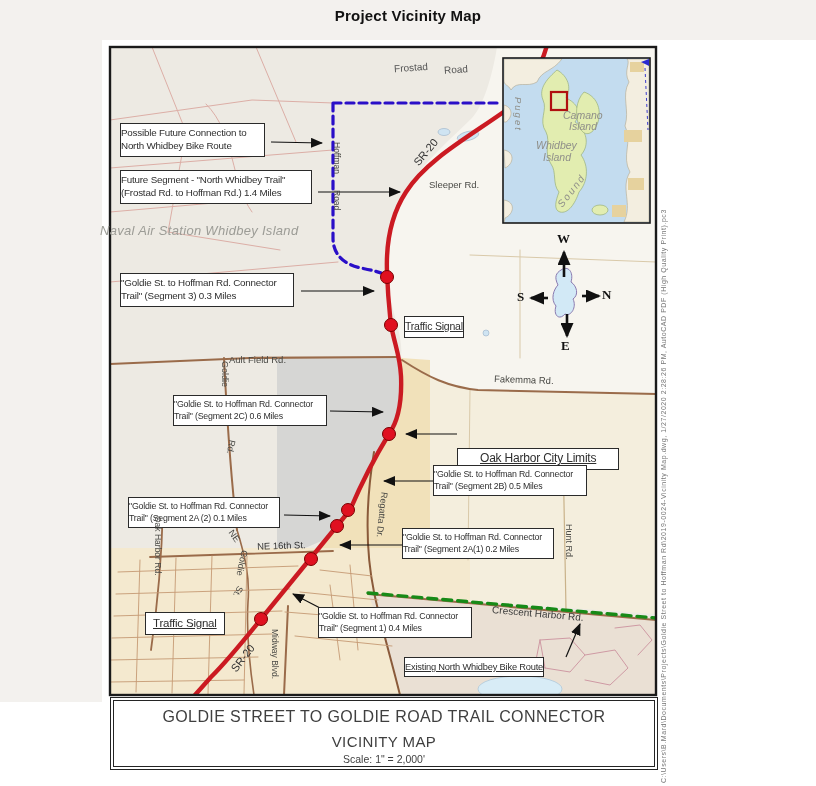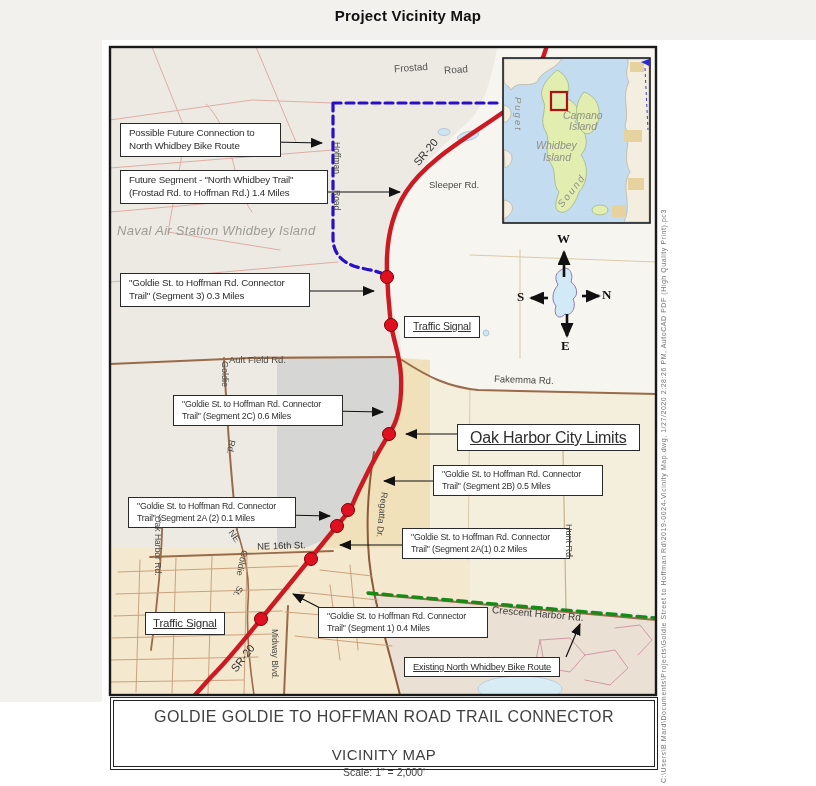--- a/index.html
+++ b/index.html
@@ -13,34 +13,34 @@
   #page-title{
     position:absolute;left:0;top:7px;width:816px;text-align:center;
     font-size:15px;font-weight:bold;color:#111;letter-spacing:.2px;
   }
   #svgmap{position:absolute;left:0;top:0;}
   .lbl{position:absolute;white-space:nowrap;color:#4a4a46;}
   .stv{writing-mode:vertical-rl;}
   .it{font-style:italic;}
   .co{
     position:absolute;background:#ffffff;border:1.3px solid #2a2a2a;
-    color:#2e2e2e;padding:3px 8px;line-height:1.32;letter-spacing:-0.2px;
+    color:#2e2e2e;padding:3px 0;line-height:1.32;letter-spacing:-0.2px;
     font-size:9.3px;
   }
   .co.nw{white-space:nowrap;text-decoration:underline;}
   #title-block{
     position:absolute;left:110px;top:697px;width:546px;height:71px;
     border:1.8px solid #242424;background:#fff;
   }
   #title-block-inner{
     position:absolute;left:2px;top:2px;right:2px;bottom:2px;
     border:0.8px solid #242424;text-align:center;color:#3f3f3f;
   }
   #tb-line1{margin-top:7px;font-size:16px;letter-spacing:.4px;}
-  #tb-line2{margin-top:20px;font-size:15px;letter-spacing:.4px;text-align:center;}
+  #tb-line2{margin-top:7px;font-size:15px;letter-spacing:.4px;text-align:center;}
   #tb-scale{margin-top:3px;font-size:10.5px;}
   #plot-stamp{
     position:absolute;left:660px;top:783px;transform:rotate(-90deg);
     transform-origin:0 0;white-space:nowrap;font-size:7px;color:#777;
     letter-spacing:.55px;
   }
   .compass-letter{
     position:absolute;font-family:"Liberation Serif",serif;
     font-weight:700;font-size:13px;color:#111;
   }
@@ -204,35 +204,35 @@
   </g>
 
   <rect x="110" y="47" width="546" height="648" fill="none" stroke="#1a1a1a" stroke-width="2.4"></rect>
 </svg>
 
 <div class="co" style="left:120px;top:123px;width:143px;font-size:9.8px;">Possible Future Connection to North Whidbey Bike Route</div>
 <div class="co" style="left:120px;top:170px;width:190px;font-size:9.8px;">Future Segment - "North Whidbey Trail" (Frostad Rd. to Hoffman Rd.) 1.4 Miles</div>
 <div class="co" style="left:120px;top:273px;width:172px;font-size:9.8px;">"Goldie St. to Hoffman Rd. Connector Trail" (Segment 3) 0.3 Miles</div>
 <div class="co nw" style="left:404px;top:316px;font-size:10.5px;">Traffic Signal</div>
 <div class="co" style="left:173px;top:395px;width:152px;font-size:8.8px;">"Goldie St. to Hoffman Rd. Connector Trail" (Segment 2C)  0.6 Miles</div>
-<div class="co nw" style="left:457px;top:424px;font-size:16px;padding:2px 12px;">Oak Harbor City Limits</div>
+<div class="co nw" style="left:457px;top:448px;font-size:12px;padding:2px 22px;">Oak Harbor City Limits</div>
 <div class="co" style="left:433px;top:465px;width:152px;font-size:8.8px;">"Goldie St. to Hoffman Rd. Connector Trail" (Segment 2B)  0.5 Miles</div>
 <div class="co" style="left:128px;top:497px;width:150px;font-size:8.8px;">"Goldie St. to Hoffman Rd. Connector Trail" (Segment 2A (2)  0.1 Miles</div>
 <div class="co" style="left:402px;top:528px;width:150px;font-size:8.8px;">"Goldie St. to Hoffman Rd. Connector Trail" (Segment 2A(1)  0.2 Miles</div>
 <div class="co nw" style="left:145px;top:612px;font-size:11.5px;padding:3px 7px;">Traffic Signal</div>
 <div class="co" style="left:318px;top:607px;width:152px;font-size:8.8px;">"Goldie St. to Hoffman Rd. Connector Trail" (Segment 1)  0.4 Miles</div>
 <div class="co nw" style="left:404px;top:657px;font-size:9.3px;">Existing North Whidbey Bike Route</div>
 
 <div class="lbl" style="left:394px;top:62px;font-size:10px;transform:rotate(-4deg);color:#555;">Frostad</div>
 <div class="lbl" style="left:444px;top:64px;font-size:10px;transform:rotate(-4deg);color:#555;">Road</div>
 <div class="lbl stv" style="left:332px;top:142px;font-size:8.5px;">Hoffman</div>
 <div class="lbl stv" style="left:332px;top:190px;font-size:8.5px;">Road</div>
 <div class="lbl" style="left:410px;top:146px;font-size:11px;color:#333;transform:rotate(-50deg);">SR-20</div>
 <div class="lbl" style="left:429px;top:179px;font-size:9.5px;">Sleeper Rd.</div>
-<div class="lbl it" style="left:117px;top:223px;font-size:13px;color:#9c9c96;letter-spacing:.3px;">Naval Air Station Whidbey Island</div>
+<div class="lbl it" style="left:100px;top:223px;font-size:13px;color:#9c9c96;letter-spacing:.3px;">Naval Air Station Whidbey Island</div>
 <div class="lbl" style="left:229px;top:346px;font-size:9.5px;margin-top:8px;">Ault Field Rd.</div>
 <div class="lbl" style="left:494px;top:374px;font-size:9.5px;transform:rotate(2deg);">Fakemma Rd.</div>
 <div class="lbl stv" style="left:220px;top:361px;font-size:9px;">Goldie</div>
 <div class="lbl stv" style="left:226px;top:440px;font-size:9px;transform:rotate(12deg);">Rd.</div>
 <div class="lbl stv" style="left:377px;top:492px;font-size:9px;transform:rotate(6deg);">Regatta Dr.</div>
 <div class="lbl stv" style="left:564px;top:524px;font-size:9px;">Hunt Rd.</div>
 <div class="lbl stv" style="left:153px;top:516px;font-size:8.5px;">Oak Harbor Rd.</div>
 <div class="lbl" style="left:228px;top:531px;font-size:9px;transform:rotate(55deg);">NE</div>
 <div class="lbl stv" style="left:237px;top:550px;font-size:9px;transform:rotate(12deg);">Goldie</div>
 <div class="lbl stv" style="left:233px;top:586px;font-size:9px;transform:rotate(28deg);">St.</div>
@@ -248,19 +248,19 @@
 <div class="lbl it" style="left:536px;top:139px;font-size:10.5px;color:#8f8f89;font-style:italic;">Whidbey</div>
 <div class="lbl it" style="left:543px;top:151px;font-size:10.5px;color:#8f8f89;">Island</div>
 
 <div class="compass-letter" style="left:557px;top:231px;">W</div>
 <div class="compass-letter" style="left:517px;top:289px;">S</div>
 <div class="compass-letter" style="left:602px;top:287px;">N</div>
 <div class="compass-letter" style="left:561px;top:338px;">E</div>
 
 <div id="title-block">
   <div id="title-block-inner">
-    <div id="tb-line1">GOLDIE GOLDIE TO HOFFMAN ROAD TRAIL CONNECTOR</div>
+    <div id="tb-line1">GOLDIE STREET TO GOLDIE ROAD TRAIL CONNECTOR</div>
     <div id="tb-line2">VICINITY MAP</div>
     <div id="tb-scale">Scale: 1" = 2,000'</div>
   </div>
 </div>
 
 <div id="plot-stamp">C:\Users\B.Mard\Documents\Projects\Goldie Street to Hoffman Rd\2019-0024-Vicinity Map.dwg, 1/27/2020 2:28:26 PM, AutoCAD PDF (High Quality Print).pc3</div>
 
 </body></html>

